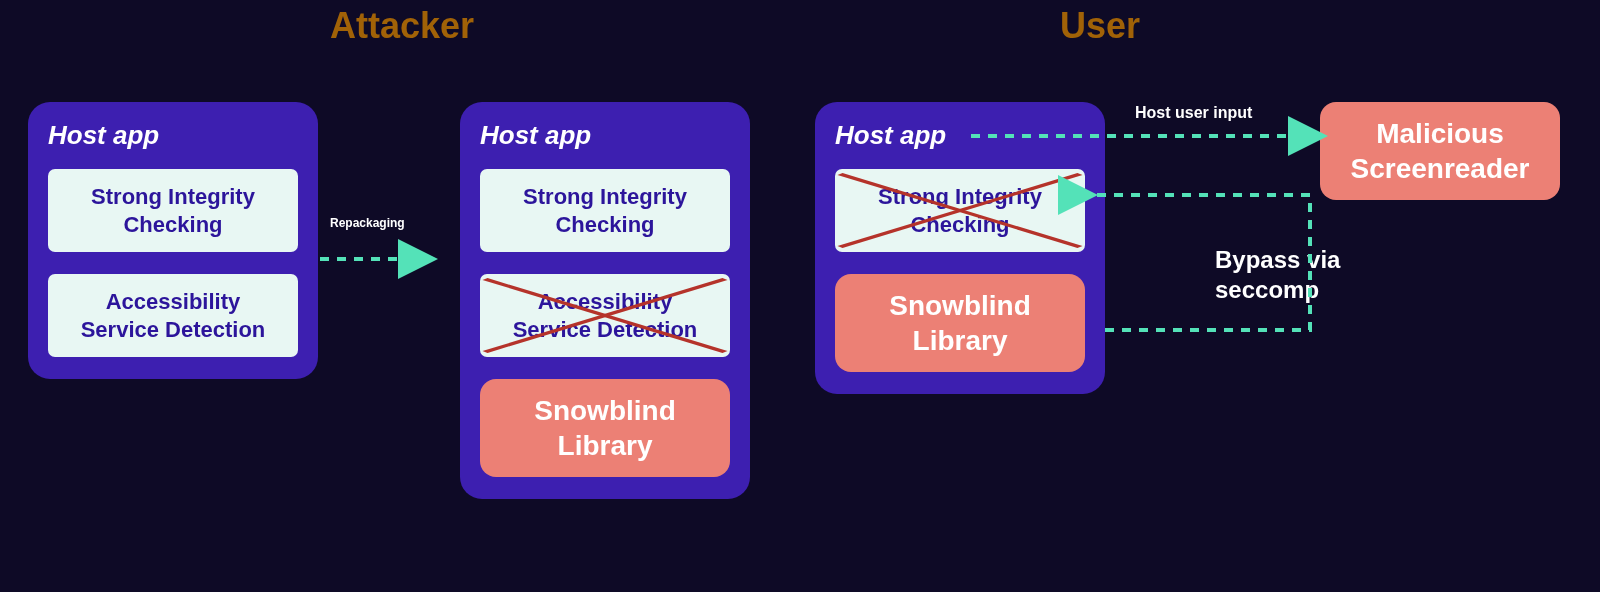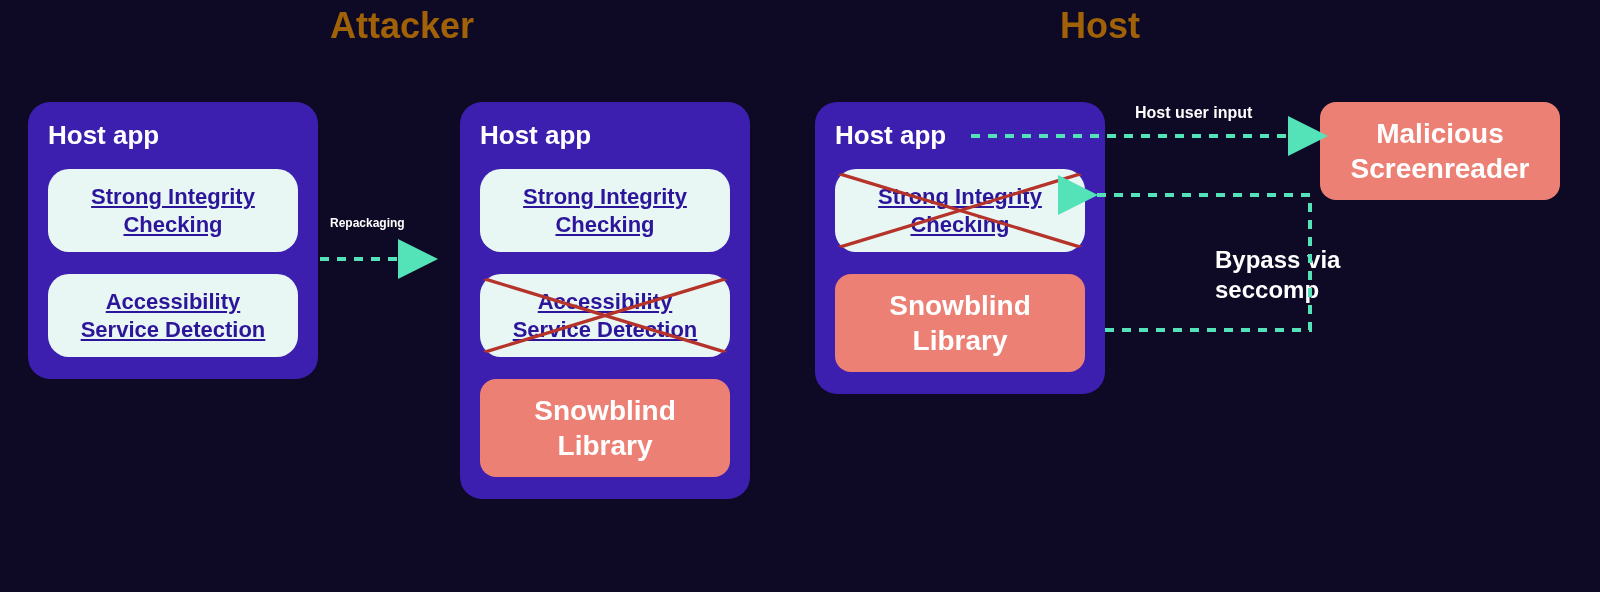--- a/index.html
+++ b/index.html
@@ -21,32 +21,32 @@
     position: absolute;
     background: #3d1fb0;
     border-radius: 22px;
     padding: 18px 20px 22px 20px;
   }
   .panel-title {
     color: #ffffff;
     font-size: 26px;
     font-weight: 700;
     margin-bottom: 18px;
+    font-style: italic;
   }
   .pill {
     background: #e8f7f3;
     color: #2c159b;
-    border-radius: 21px;
+    border-radius: 7px;
     padding: 14px 18px;
     text-align: center;
     font-size: 22px;
     font-weight: 700;
     line-height: 1.25;
     position: relative;
-    text-decoration: underline;
   }
   .pill + .pill, .pill + .pill-red, .pill-red + .pill, .pill-red + .pill-red { margin-top: 22px; }
   .pill-red {
     background: #ec8075;
     color: #ffffff;
     border-radius: 16px;
     padding: 14px 18px;
     text-align: center;
     font-size: 28px;
     font-weight: 700;
@@ -62,21 +62,21 @@
     position: absolute;
     color: #ffffff;
     font-weight: 700;
   }
   .arrow-svg { position: absolute; overflow: visible; }
 </style>
 </head>
 <body>
 
 <div class="section-title" style="left:330px; top:5px;">Attacker</div>
-<div class="section-title" style="left:1060px; top:5px;">Host</div>
+<div class="section-title" style="left:1060px; top:5px;">User</div>
 
 <div class="panel" style="left:28px; top:102px; width:290px;">
   <div class="panel-title">Host app</div>
   <div class="pill">
     <span>Strong Integrity Checking</span>
   </div>
   <div class="pill">
     <span>Accessibility Service Detection</span>
   </div>
 </div>

